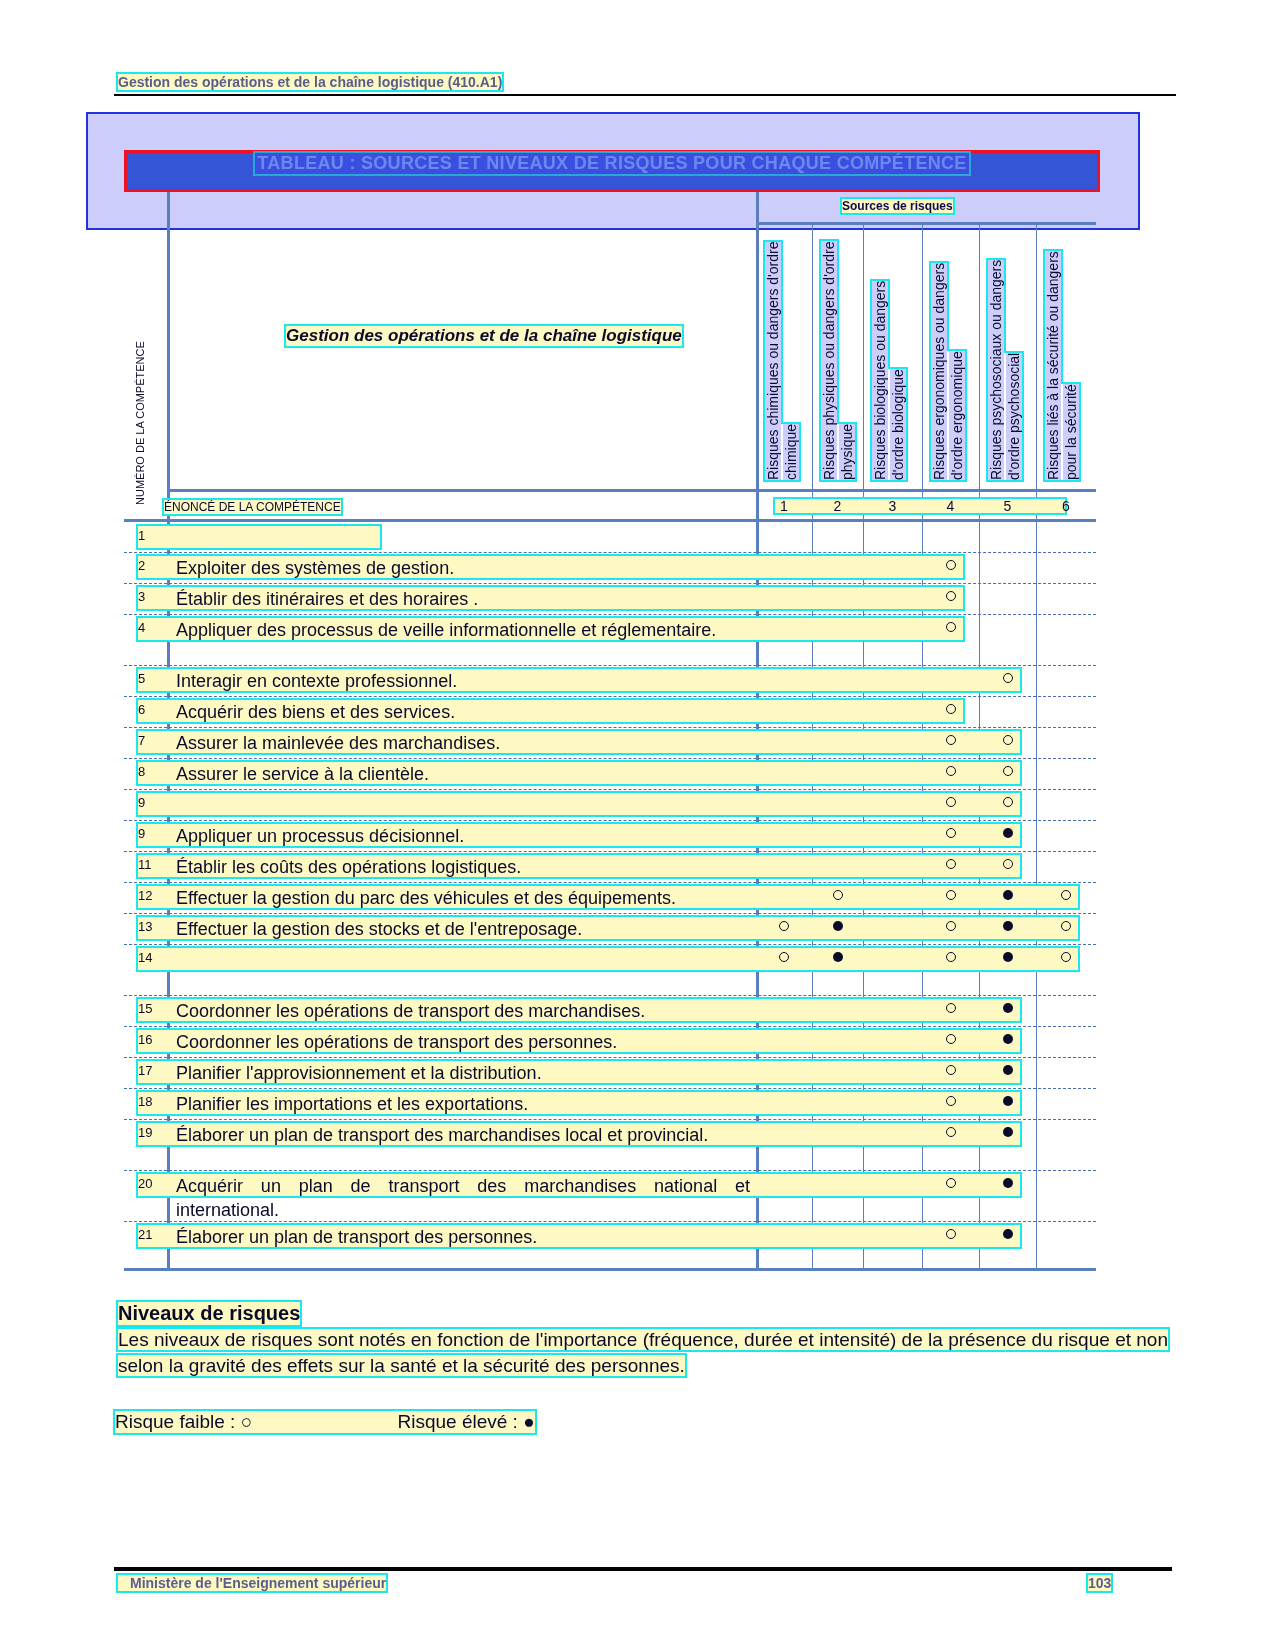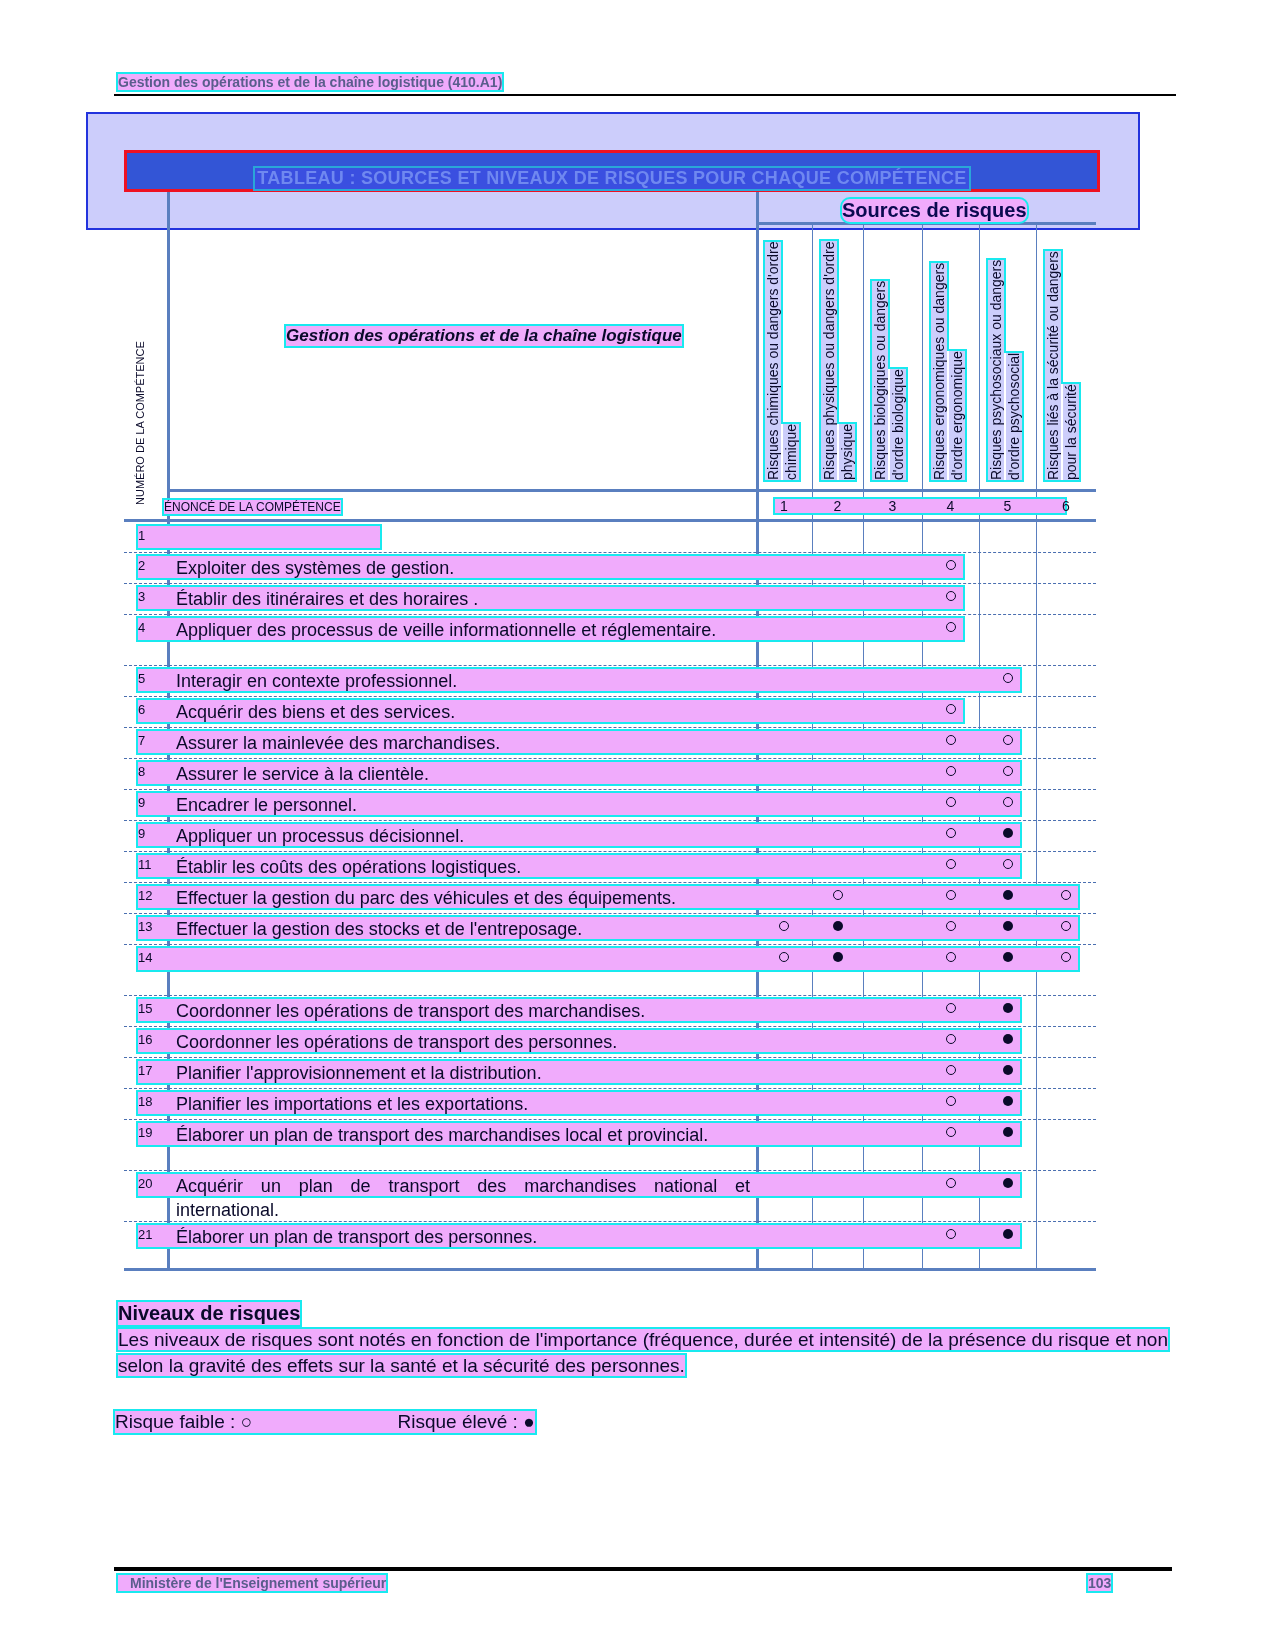--- a/index.html
+++ b/index.html
@@ -1,26 +1,26 @@
 <!DOCTYPE html>
 <html><head>
 <meta charset="utf-8">
 <style>
   html, body { margin:0; padding:0; background:#ffffff; }
   body { width:1275px; height:1651px; position:relative; font-family:"Liberation Sans", sans-serif; color:#0a0a2a; overflow:hidden; }
-  .hl { background:#f0abfc; outline:2px solid #19e9ef; }
+  .hl { background:#fef9c3; outline:2px solid #19e9ef; }
   .page-header { position:absolute; left:118px; top:74px; font-size:14px; font-weight:bold; color:#5a5d8c; }
   .header-rule { position:absolute; left:114px; top:94px; width:1062px; height:2px; background:#000; }
   .title-panel { position:absolute; left:86px; top:112px; width:1054px; height:118px; background:#cccdfb; border:2px solid #2233dd; box-sizing:border-box; }
-  .title-bar { position:absolute; left:124px; top:150px; width:976px; height:42px; background:#3355d6; border:3px solid #ee1122; box-sizing:border-box; display:flex; align-items:flex-end; justify-content:center; }
+  .title-bar { position:absolute; left:124px; top:150px; width:976px; height:42px; background:#3355d6; border:3px solid #ee1122; box-sizing:border-box; display:flex; align-items:flex-start; justify-content:center; }
   .title-bar span { color:#6f88f0; font-weight:bold; font-size:18px; letter-spacing:0.3px; outline:2px solid #2aa6d8; background:#3a4fe0; padding:0 2px; }
   .v-line { position:absolute; background:#5a7fbf; }
   .h-line { position:absolute; background:#5a7fbf; }
   .dot-line { position:absolute; height:0; border-top:1px dashed #4a6fb0; }
-  .sources-label { position:absolute; left:842px; top:199px; font-size:20px; font-weight:bold; color:#0a0a50;border-radius:8px; }
+  .sources-label { position:absolute; left:842px; top:199px; font-size:12px; font-weight:bold; color:#0a0a50; }
   .rot-col { position:absolute; top:240px; height:240px; display:flex; align-items:flex-end; }
   .rot-text { writing-mode:vertical-rl; transform:rotate(180deg); font-size:14px; line-height:18px; color:#0a0a2a; white-space:normal; height:240px; text-align:left; }
   .rot-text span { background:#cccdfb; outline:2px solid #19e9ef; }
   .num-header { position:absolute; left:134px; top:300px; height:205px; writing-mode:vertical-rl; transform:rotate(180deg); font-size:11px; color:#0a0a2a; text-align:left; }
   .main-heading { position:absolute; left:246px; top:326px; font-size:17px; font-style:italic; font-weight:bold; color:#0a0a2a;margin-left:40px; }
   .enonce-header { position:absolute; left:164px; top:500px; font-size:12px; color:#0a0a2a; }
   .col-num { position:absolute; top:498px; font-size:14px; width:20px; text-align:center; }
   .row { position:absolute; left:124px; width:970px; }
   .row-num { position:absolute; left:14px; top:6px; font-size:13px; width:26px; text-align:left; }
   .row-text { position:absolute; left:52px; top:4px; width:574px; font-size:18px; line-height:24px; text-align:justify; color:#0a0a2a; }
@@ -150,21 +150,20 @@
       <div class="hl" style="position: absolute; left: 14px; top: 4px; height: 22px; width: 881.5px;"></div>
       <div class="row-num">8</div>
       <div class="row-text">Assurer le service à la clientèle.</div>
       <div class="mark low" style="left: 821.5px; top: 8px;"></div>
       <div class="mark low" style="left: 878.5px; top: 8px;"></div>
     </div>
     <div class="dot-line" style="left: 124px; width: 972px; top: 789px;"></div>
     <div class="row" style="top: 789px; height: 31px;">
       <div class="hl" style="position: absolute; left: 14px; top: 4px; height: 22px; width: 881.5px;"></div>
       <div class="row-num">9</div>
-      <div class="row-text">Encadrer le personnel.</div>
       <div class="mark low" style="left: 821.5px; top: 8px;"></div>
       <div class="mark low" style="left: 878.5px; top: 8px;"></div>
     </div>
     <div class="dot-line" style="left: 124px; width: 972px; top: 820px;"></div>
     <div class="row" style="top: 820px; height: 31px;">
       <div class="hl" style="position: absolute; left: 14px; top: 4px; height: 22px; width: 881.5px;"></div>
       <div class="row-num">9</div>
       <div class="row-text">Appliquer un processus décisionnel.</div>
       <div class="mark low" style="left: 821.5px; top: 8px;"></div>
       <div class="mark high" style="left: 878.5px; top: 8px;"></div>

